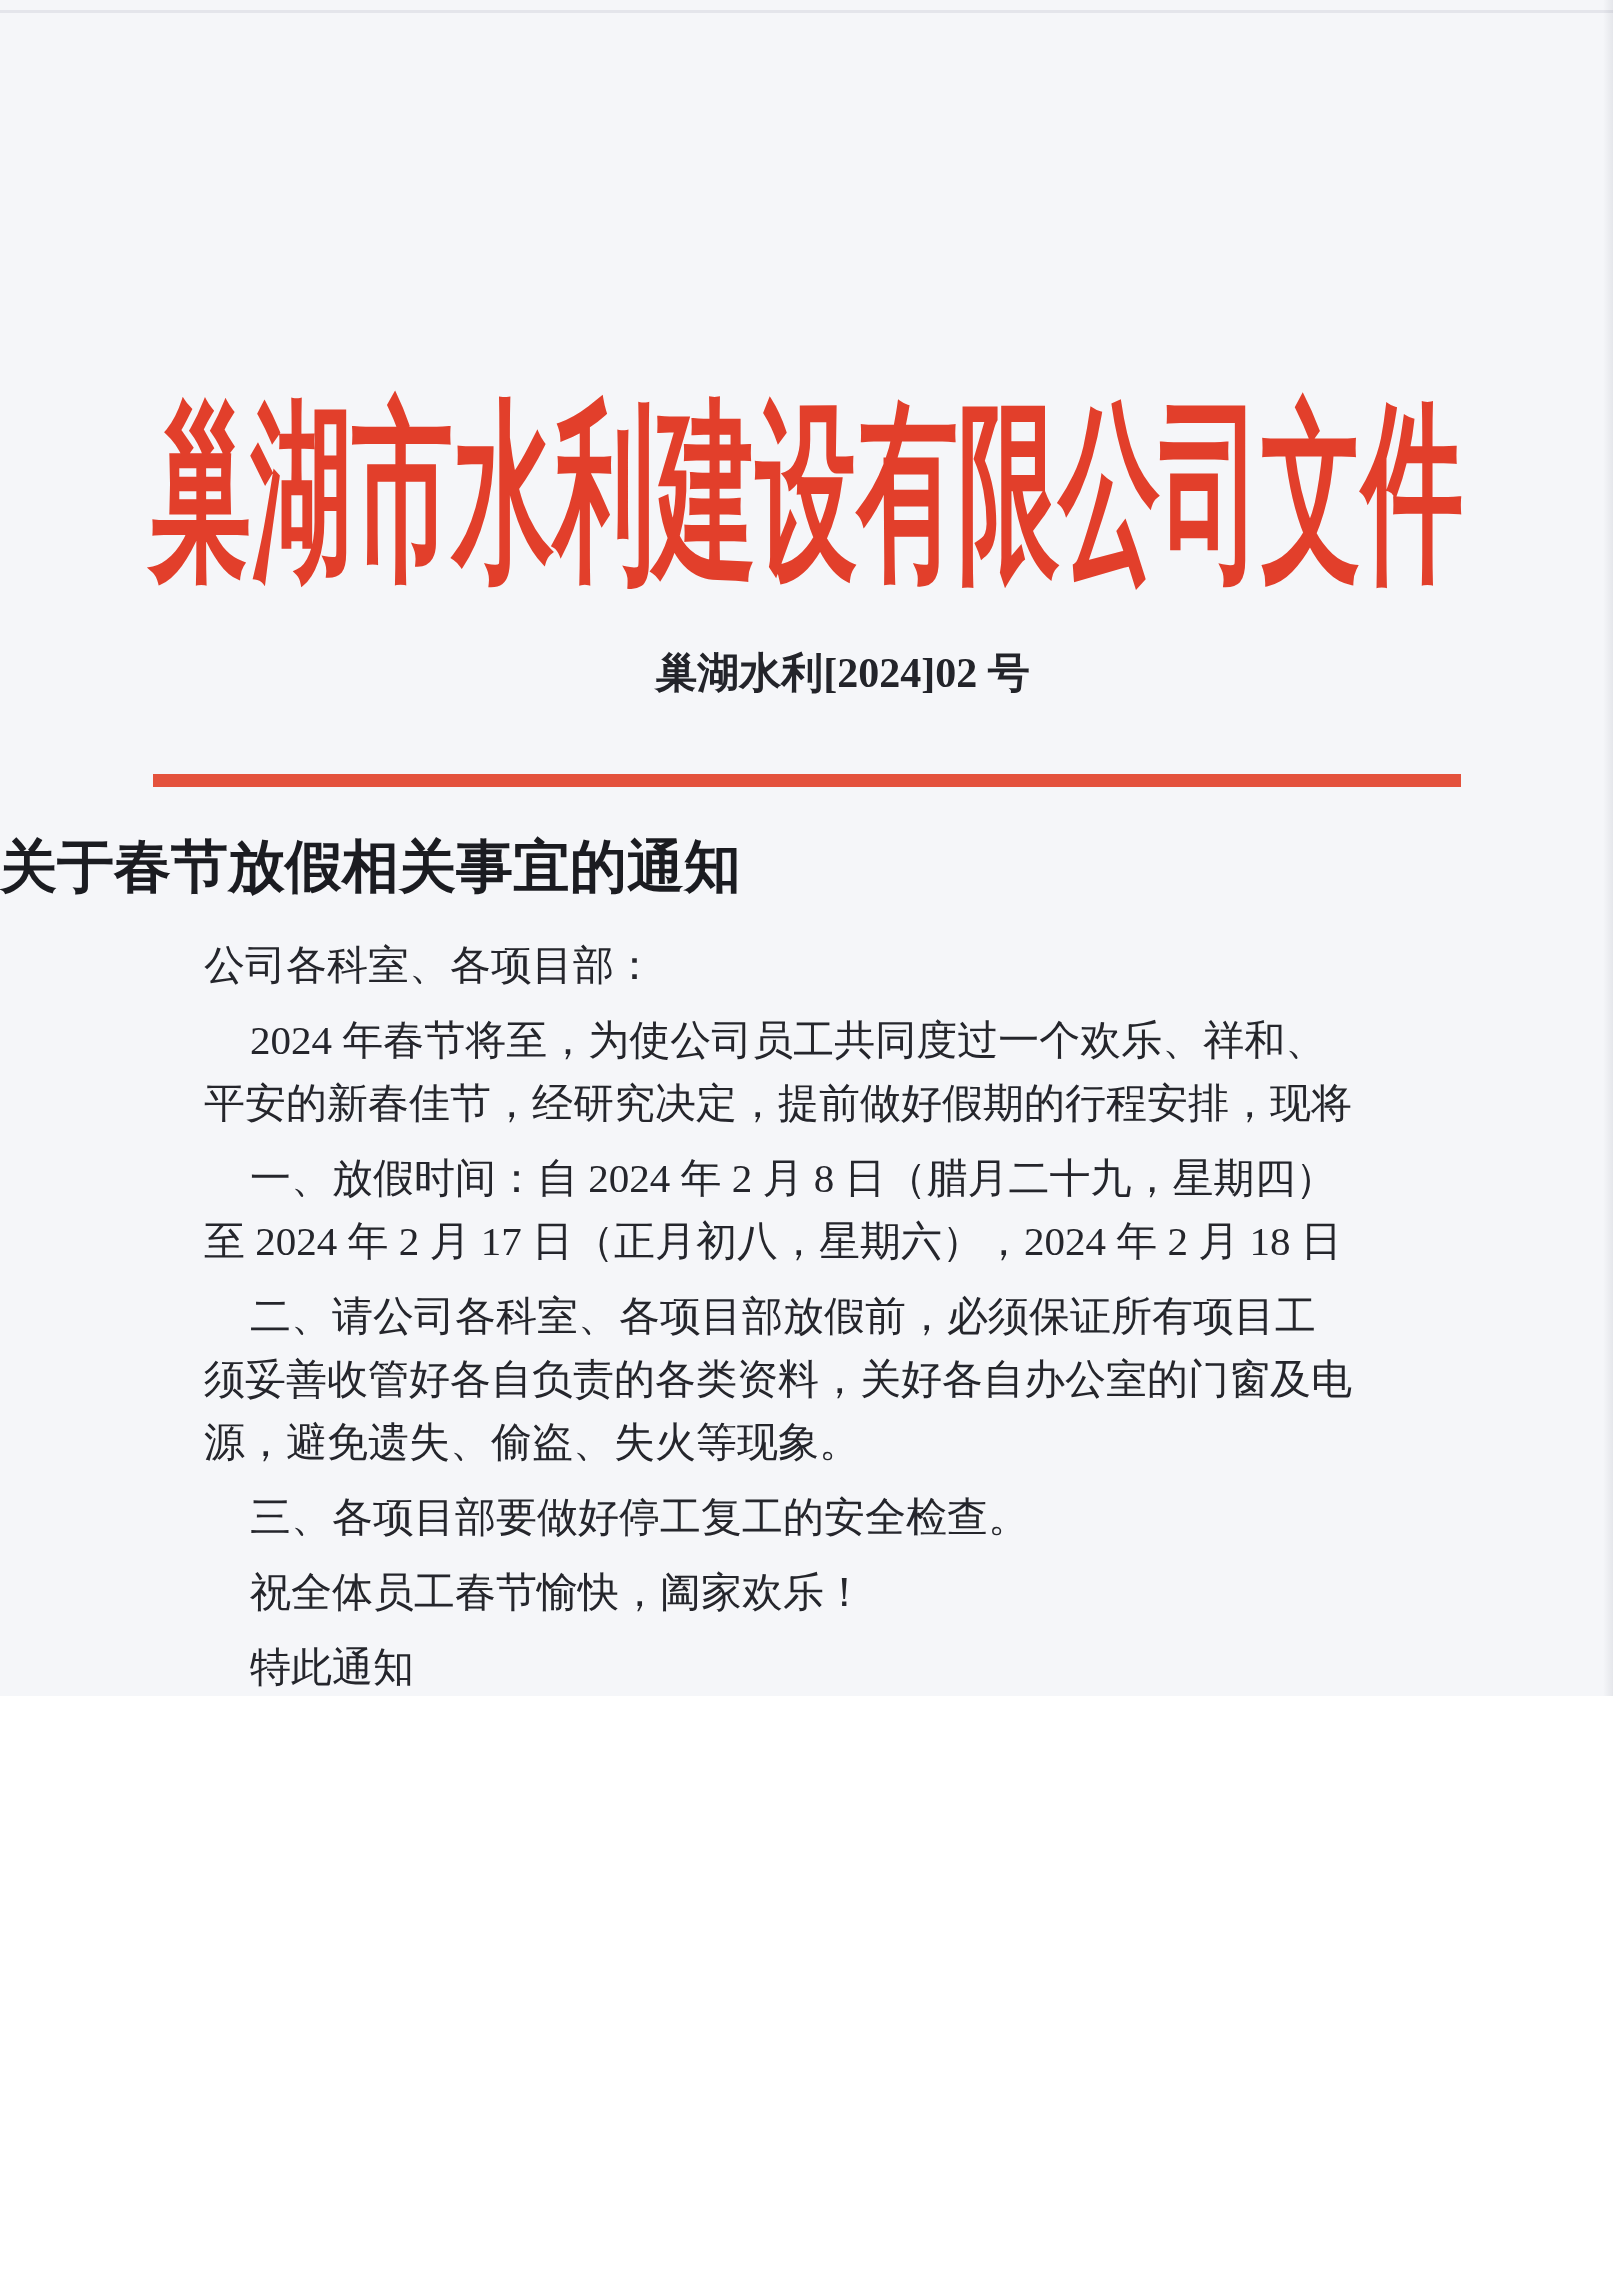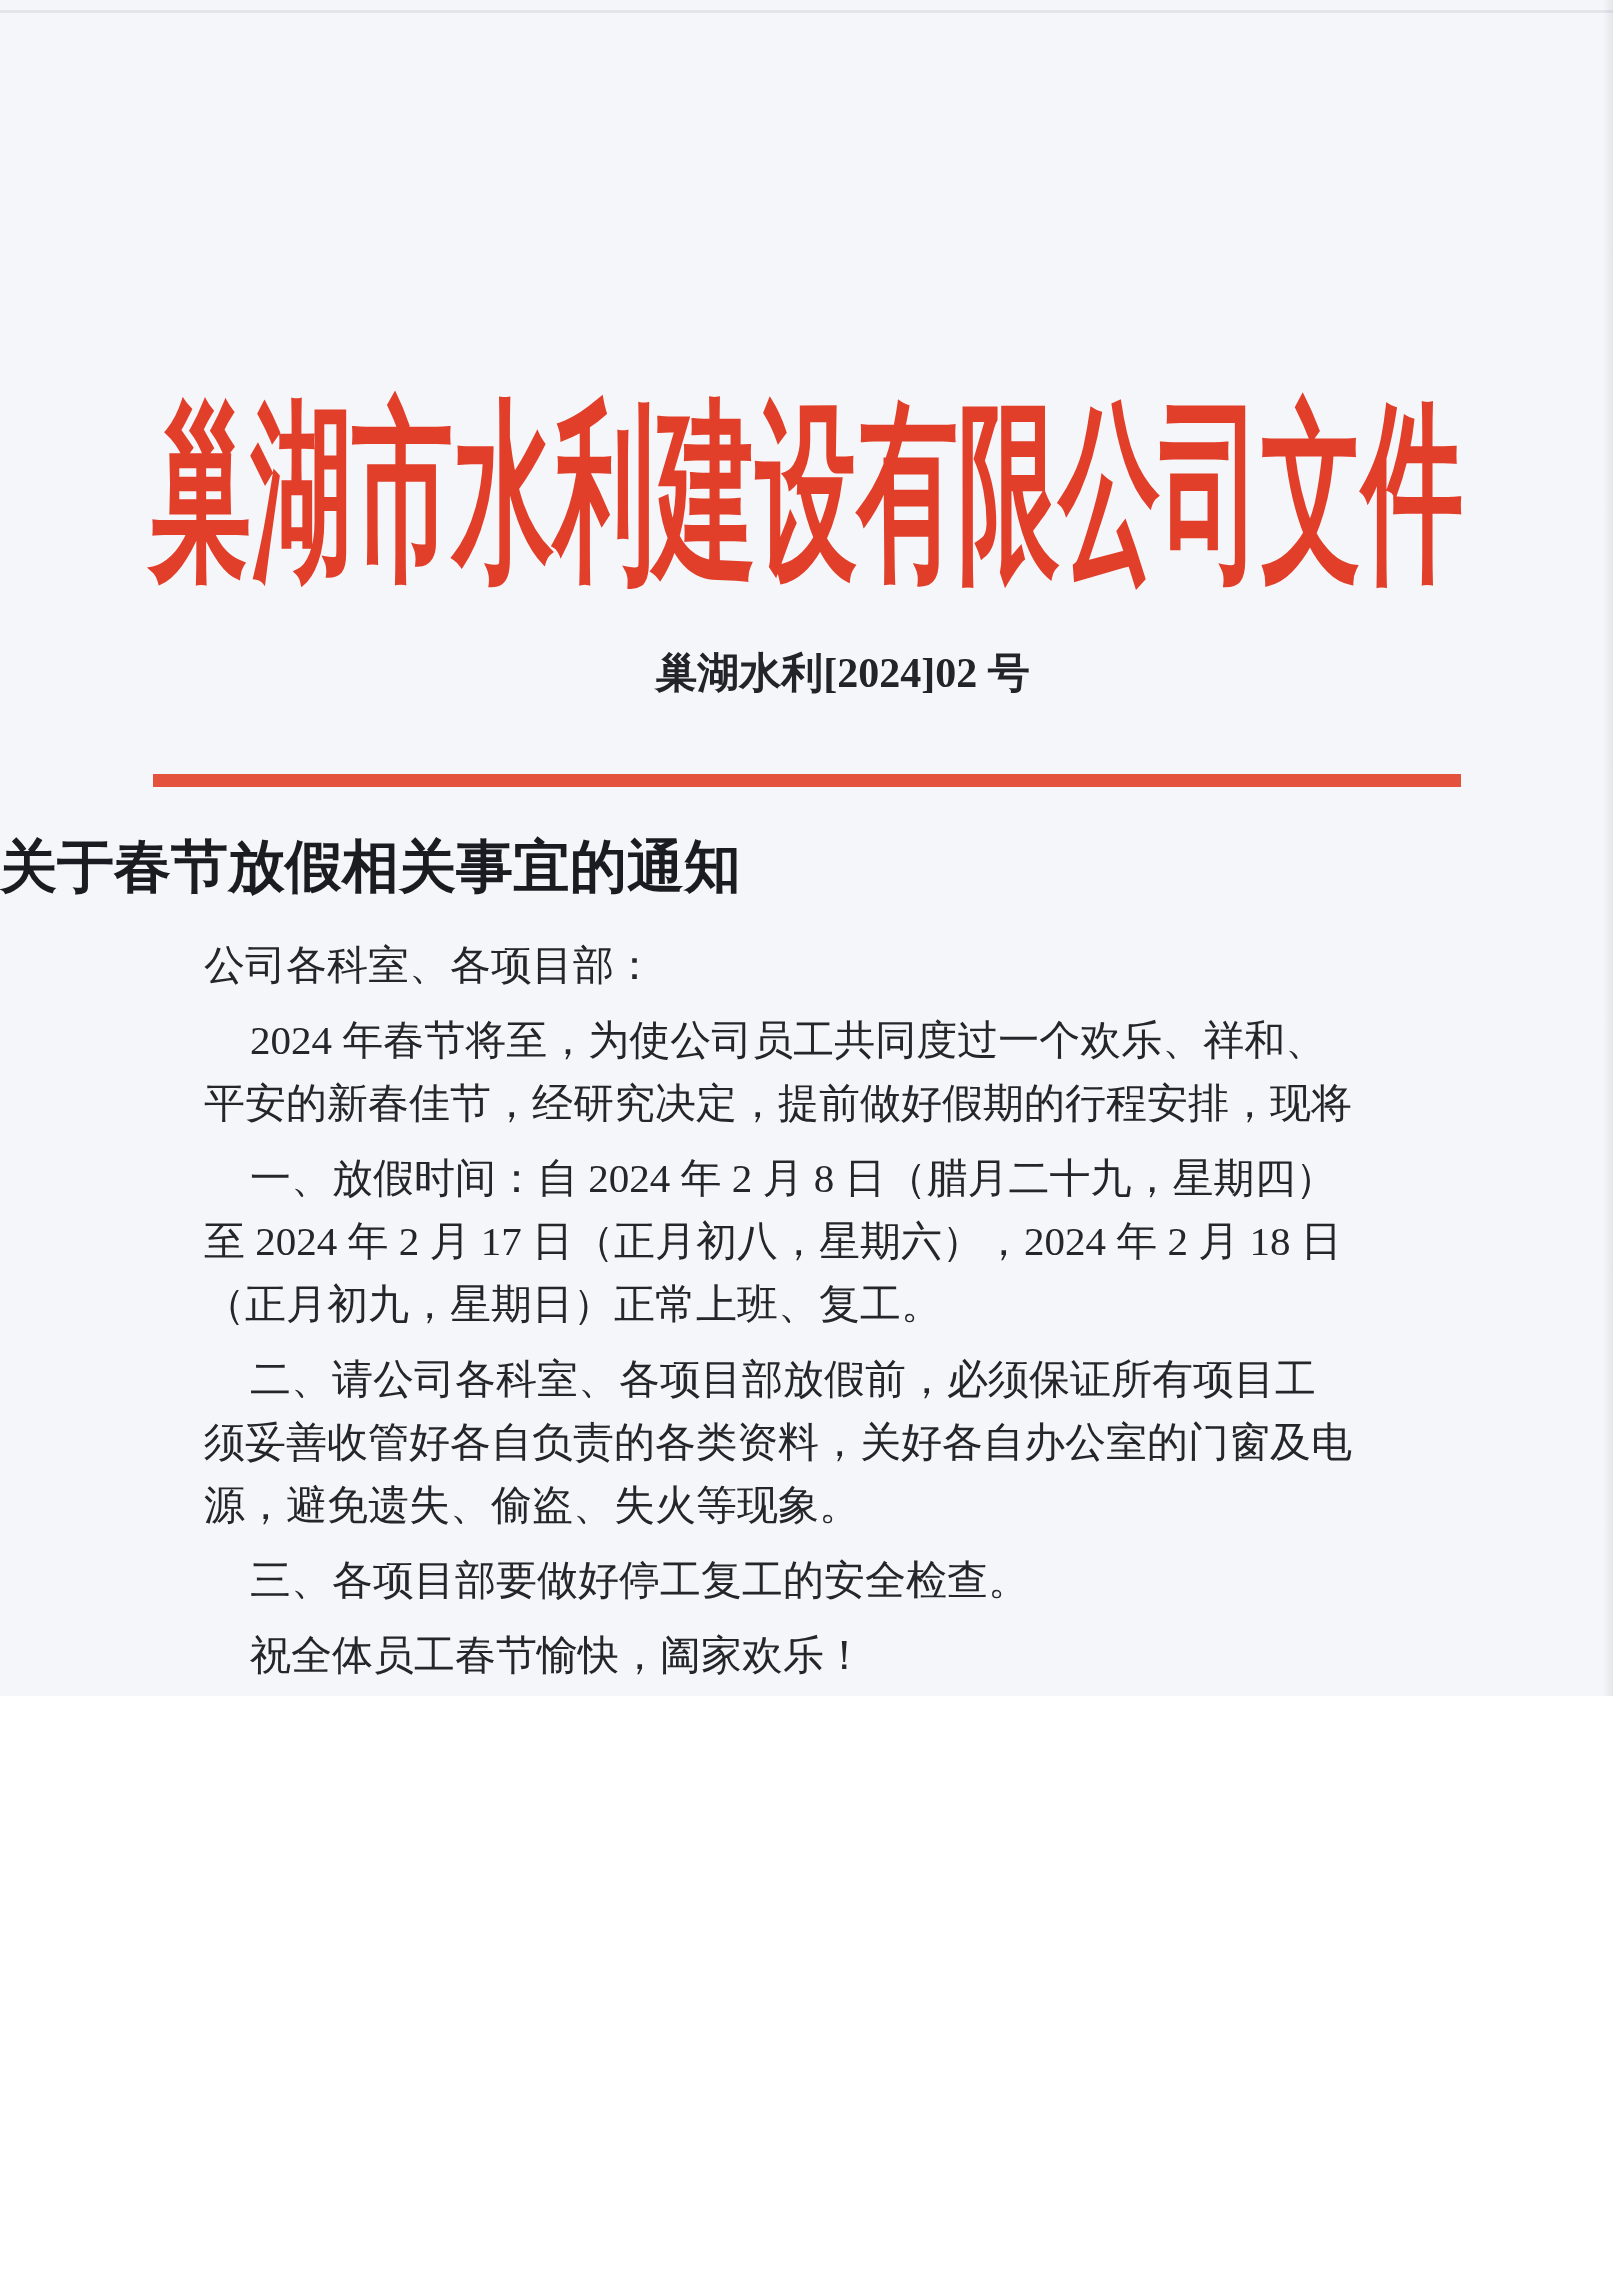--- a/index.html
+++ b/index.html
@@ -84,21 +84,20 @@
   <div class="red-divider"></div>
 
   <div class="notice-title">关于春节放假相关事宜的通知</div>
 
   <div class="notice-body">
       <div class="line">公司各科室、各项目部：</div>
       <div class="line indent">2024 年春节将至，为使公司员工共同度过一个欢乐、祥和、</div>
       <div class="line">平安的新春佳节，经研究决定，提前做好假期的行程安排，现将</div>
       <div class="line indent">一、放假时间：自 2024 年 2 月 8 日（腊月二十九，星期四）</div>
       <div class="line">至 2024 年 2 月 17 日（正月初八，星期六），2024 年 2 月 18 日</div>
-      <div class="line">（正月初九，星期日）正常上班、复工。</div>
       <div class="line indent">二、请公司各科室、各项目部放假前，必须保证所有项目工</div>
       <div class="line">须妥善收管好各自负责的各类资料，关好各自办公室的门窗及电</div>
       <div class="line">源，避免遗失、偷盗、失火等现象。</div>
       <div class="line indent">三、各项目部要做好停工复工的安全检查。</div>
       <div class="line indent">祝全体员工春节愉快，阖家欢乐！</div>
       <div class="line indent">特此通知</div>
     </div>
 
   <div class="signature-company">巢湖市水利建设有限公司</div>
 

